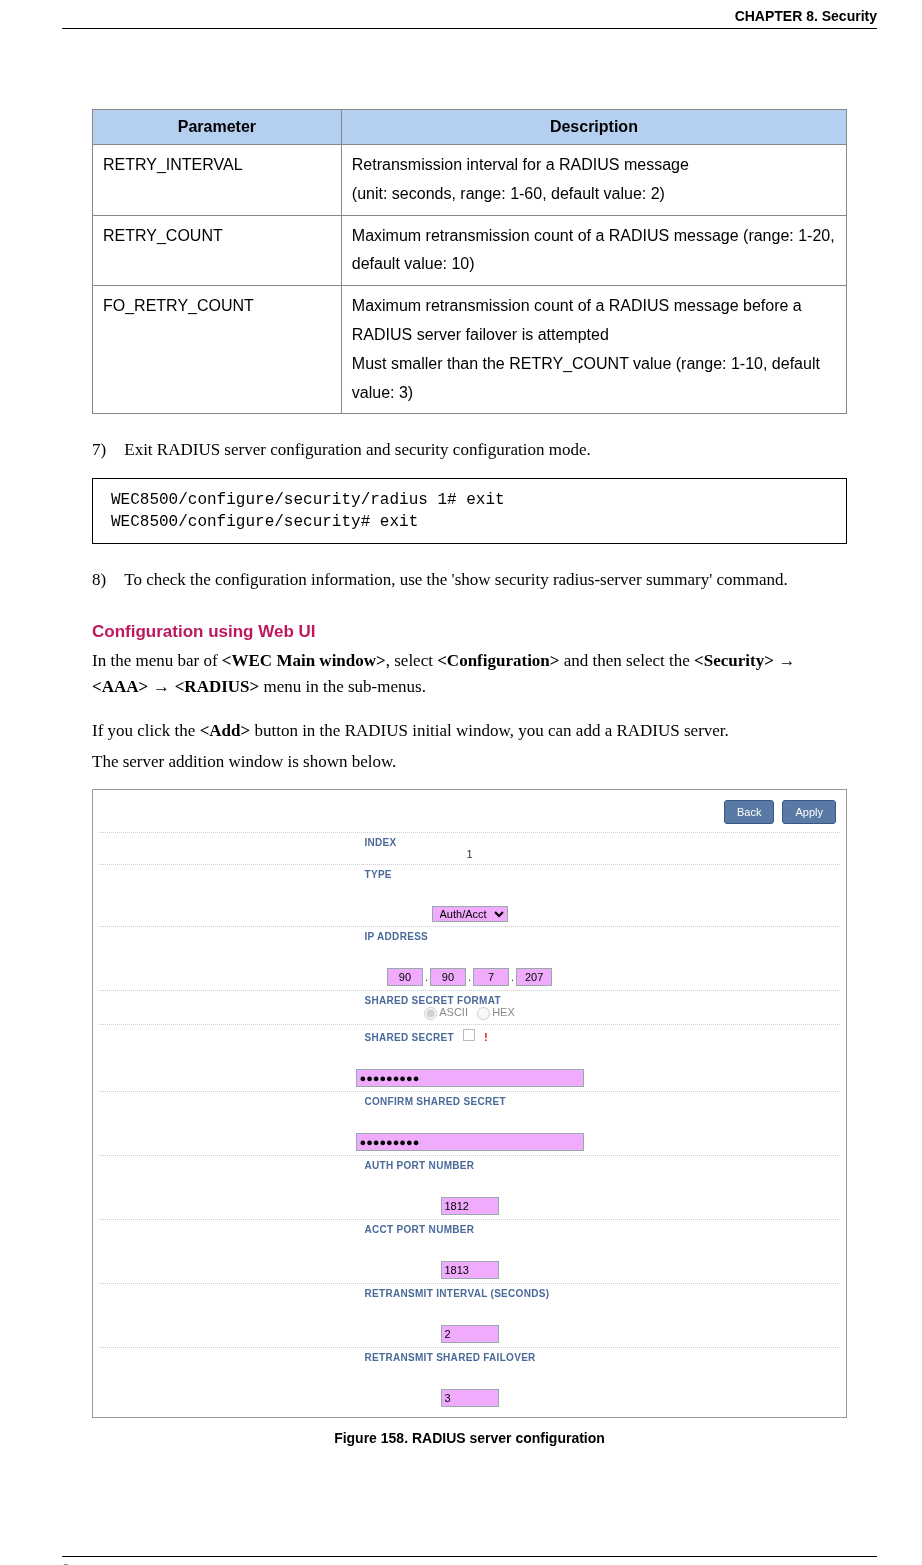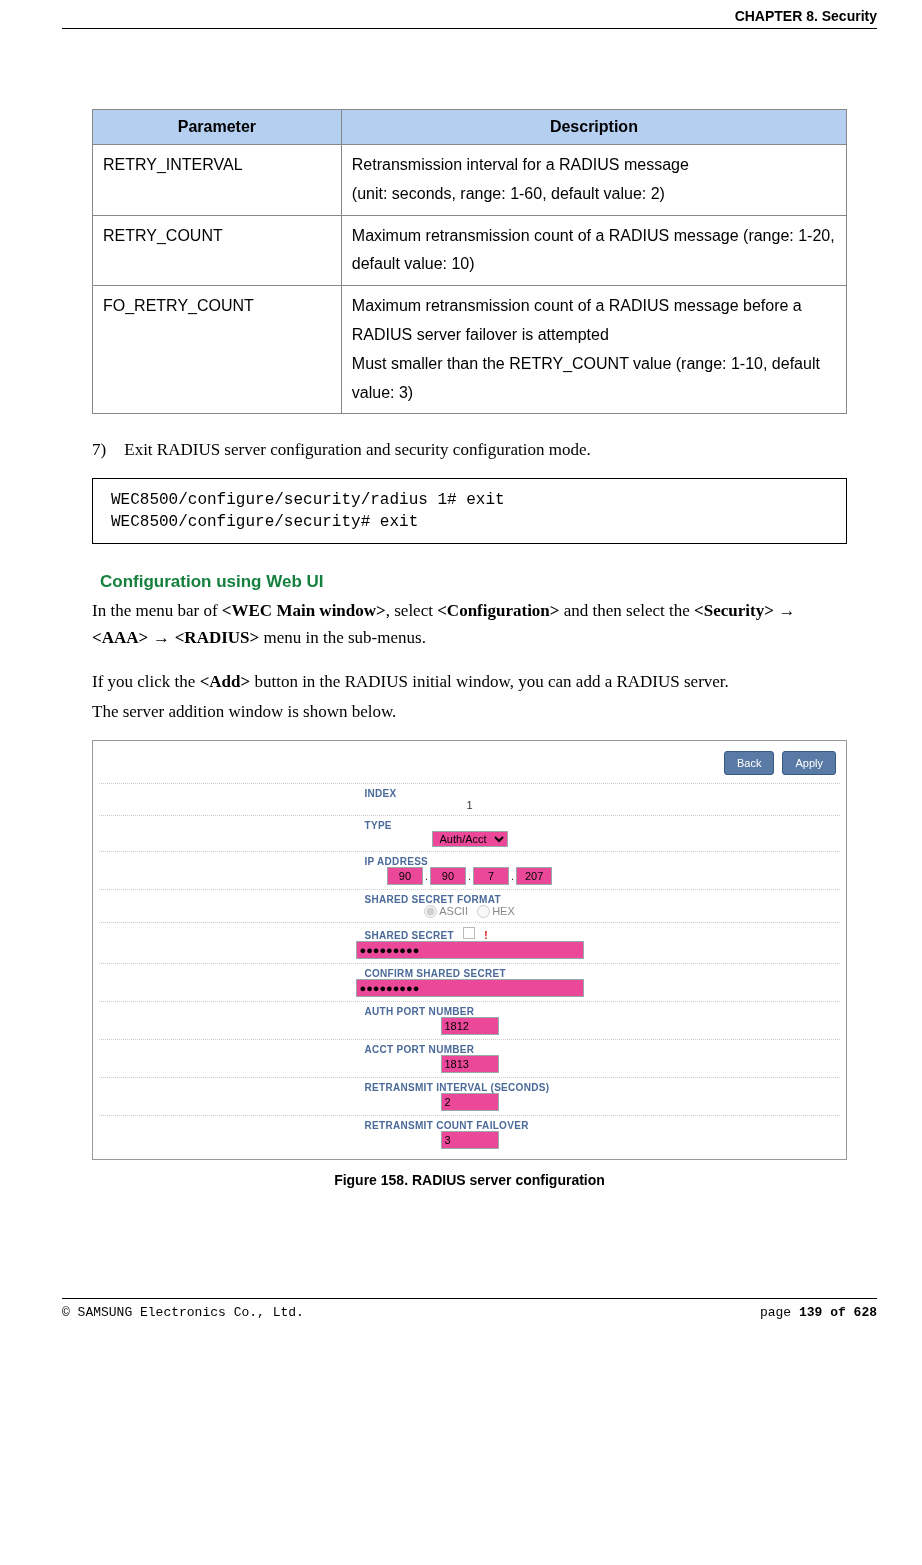--- a/index.html
+++ b/index.html
@@ -56,24 +56,24 @@
       border: 1px solid #000;
       padding: 10px 18px;
       font-family: "Courier New", monospace;
       font-size: 16px;
       white-space: pre;
       line-height:1.4;
       margin-bottom:6px;
     }
     .section-h {
       font-family: Arial, sans-serif;
-      color: #15803d;
+      color: #be185d;
       font-weight: bold;
       font-size: 17px;
-      margin: 28px 0 6px 8px;
+      margin: 28px 0 6px 0;
     }
     .body-p {
       font-size: 17px;
       line-height: 1.55;
       margin: 4px 0;
     }
     .arrow { font-family: Arial, sans-serif;}
     .screenshot-box{
        border:1.5px solid #999; padding:6px; background:#fff; margin-top:14px;
     }
@@ -86,21 +86,21 @@
     .ss-row{
        display:flex; align-items:center; font-family:Arial,sans-serif; font-size:10px;
        color:#4a6a9a; font-weight:bold; border-top:1px dotted #ccc; padding:4px 6px;
        min-height:22px;
        flex-direction:column;
     }
     .ss-label{ width:210px; letter-spacing:0.3px;}
     .ss-val{ color:#333; font-weight:normal; font-size:11px;}
     .ss-input{
        font-family:Arial,sans-serif; font-size:11px; border:1px solid #9aa; height:16px;
-       padding:0 3px; background:#ec4899;
+       padding:0 3px; background:#f0abfc;margin-top:26px;
     }
     .ss-ip .ss-input{ width:28px; text-align:center; }
     .ss-dot{ padding:0 2px;}
     .ss-radio{ vertical-align:middle; margin:0 2px 0 0;}
     .ss-long{ width:220px;}
     .ss-med{ width:50px;}
     .req-mark{ color:#d00; font-weight:bold; font-size:10px; margin-left:6px;}
     .req-box{ display:inline-block; border:1px solid #bbb; width:10px; height:10px; margin-left:6px;}
     .fig-caption{
       font-family: Arial,sans-serif; font-weight:bold; font-size:14px; text-align:center;
@@ -146,20 +146,24 @@
     </table>
 
     <div class="step">
       <span class="step-num">7)</span>
       <span class="step-text">Exit RADIUS server configuration and security configuration mode.</span>
     </div>
 
     <div class="code-box">WEC8500/configure/security/radius 1# exit
 WEC8500/configure/security# exit</div>
 
+    <div class="step">
+      <span class="step-num">8)</span>
+      <span class="step-text">To check the configuration information, use the 'show security radius-server summary' command.</span>
+    </div>
 
     <div class="section-h">Configuration using Web UI</div>
 
     <p class="body-p">
       <span>In the menu bar of </span><b>&lt;WEC Main window&gt;</b><span>, select </span><b>&lt;Configuration&gt;</b><span> and then select the </span><b>&lt;Security&gt;</b><span class="arrow"> → </span><b>&lt;AAA&gt;</b><span class="arrow"> → </span><b>&lt;RADIUS&gt;</b><span> menu in the sub-menus.</span>
     </p>
 
     <p class="body-p" style="margin-top:18px">
       <span>If you click the </span><b>&lt;Add&gt;</b><span> button in the RADIUS initial window, you can add a RADIUS server.</span>
     </p>
@@ -224,21 +228,21 @@
         <div class="ss-val"><input class="ss-input ss-med" value="1813" style=""></div>
       </div>
 
       <div class="ss-row">
         <div class="ss-label">RETRANSMIT INTERVAL (SECONDS)</div>
         <div class="ss-val"><input class="ss-input ss-med" value="2" style=""></div>
       </div>
 
 
       <div class="ss-row">
-        <div class="ss-label">RETRANSMIT COUNT FAILOVER</div>
+        <div class="ss-label">RETRANSMIT SHARED FAILOVER</div>
         <div class="ss-val"><input class="ss-input ss-med" value="3" style=""></div>
       </div>
     </div>
 
     <div class="fig-caption">Figure 158. RADIUS server configuration</div>
 
   </div>
 
   <div class="footer">
     <span>© SAMSUNG Electronics Co., Ltd.</span>

